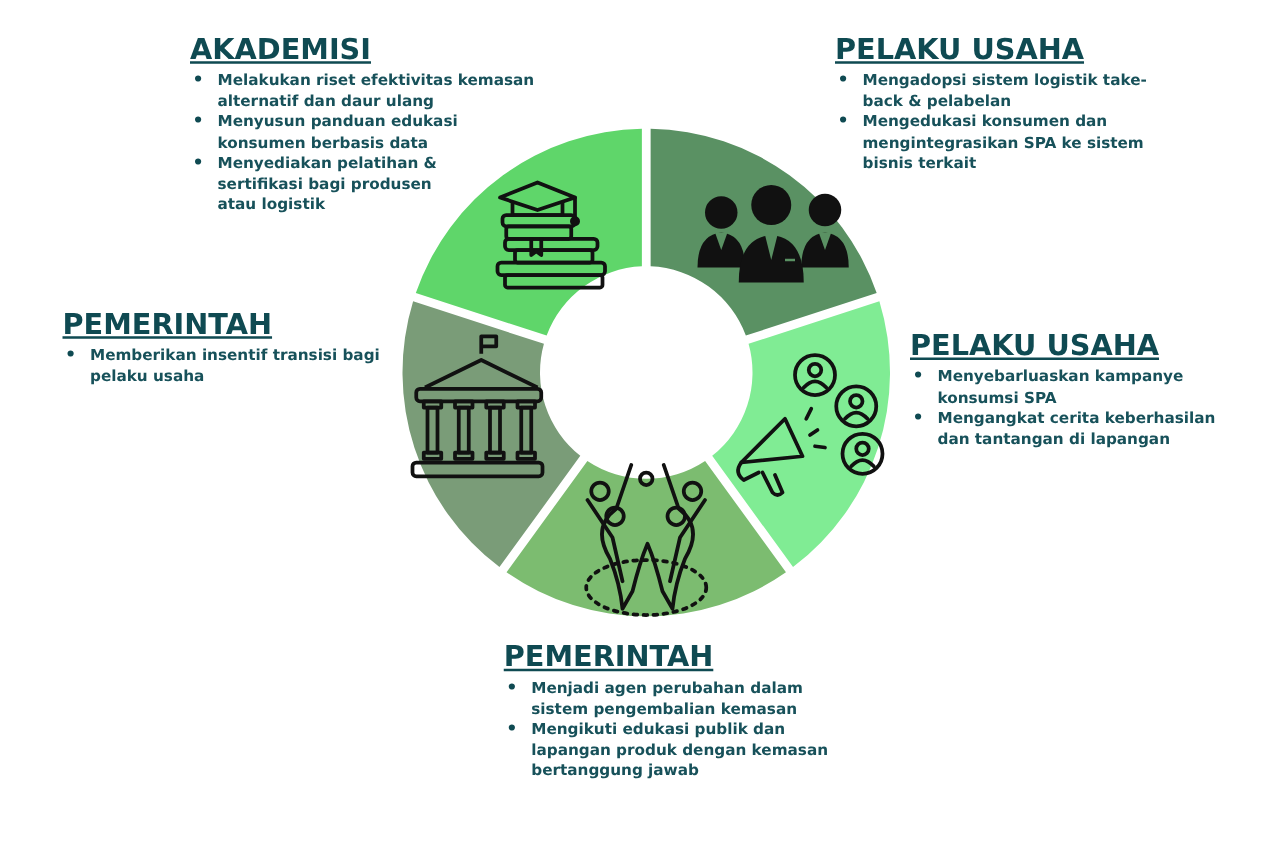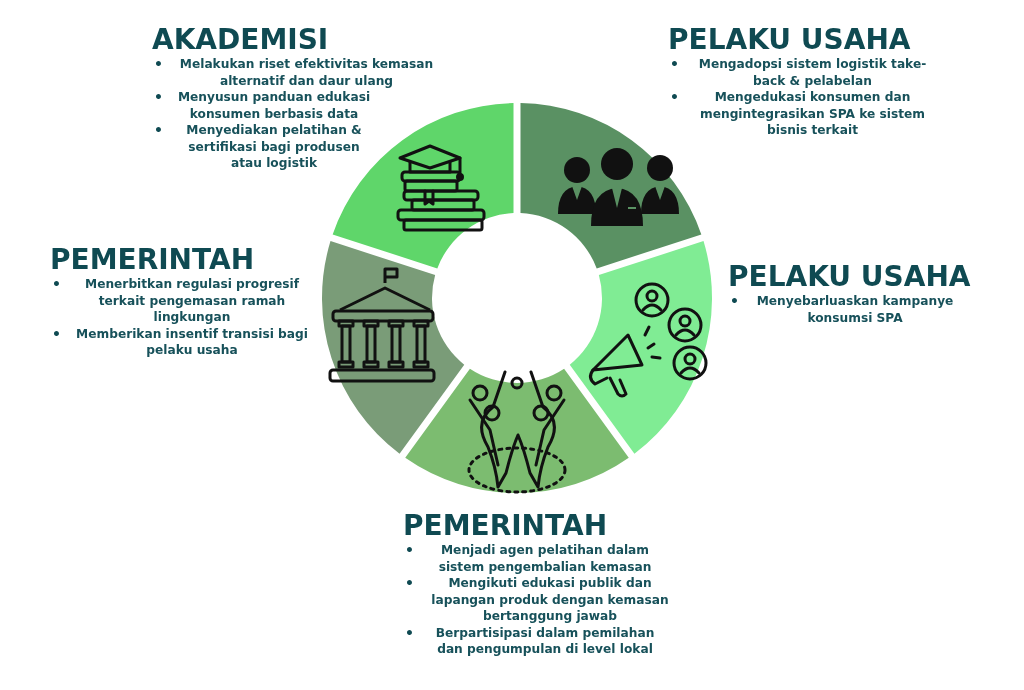--- a/index.html
+++ b/index.html
@@ -1,22 +1,22 @@
 <!DOCTYPE html>
 <html><head>
 <meta charset="utf-8">
 <style>
   html, body { margin: 0; padding: 0; background: #ffffff; }
   body { width: 1024px; height: 690px; position: relative; overflow: hidden;
          font-family: "DejaVu Sans", "Liberation Sans", sans-serif; color: #0f4a52; }
   .ring { position: absolute; left: 0; top: 0; width: 1024px; height: 690px; }
   .block { position: absolute; }
   .block h2 { margin: 0; font-family: "DejaVu Sans", sans-serif; font-weight: bold;
-              font-size: 28px; letter-spacing: 0px; color: #0f4a52; line-height: 28px; }
-  .block ul { margin: 2px 0 0 0; padding: 0 0 0 22px; list-style: none; text-align: center; }
+              font-size: 23px; letter-spacing: 0px; color: #0f4a52; line-height: 28px; text-decoration: underline; }
+  .block ul { margin: 2px 0 0 0; padding: 0 0 0 22px; list-style: none; }
   .block li { position: relative; font-size: 12.2px; font-weight: bold; line-height: 16.5px;
               color: #17515a; }
   .block li::before { content: "\2022"; position: absolute; left: -20px; top: 0; font-size: 14px; color: #0f4a52; }
   #akademisi { left: 152px; top: 26px; width: 300px; }
   #akademisi ul { padding-left: 20px; margin-left: 2px; }
   #pelaku1 { left: 668px; top: 26px; width: 300px; }
   #pemerintah1 { left: 50px; top: 246px; width: 290px; }
   #pelaku2 { left: 728px; top: 263px; width: 290px; }
   #pemerintah2 { left: 403px; top: 512px; width: 290px; }
 </style>
@@ -123,32 +123,31 @@
   <h2>PELAKU USAHA</h2>
   <ul>
     <li style="width:245px">Mengadopsi sistem logistik take-back &amp; pelabelan</li>
     <li style="width:245px">Mengedukasi konsumen dan mengintegrasikan SPA ke sistem bisnis terkait</li>
   </ul>
 </div>
 
 <div class="block" id="pemerintah1">
   <h2>PEMERINTAH</h2>
   <ul>
-    <li style="width:240px">Menerbitkan regulasi progresif terkait pengemasan ramah lingkungan</li>
     <li style="width:240px">Memberikan insentif transisi bagi pelaku usaha</li>
   </ul>
 </div>
 
 <div class="block" id="pelaku2">
   <h2>PELAKU USAHA</h2>
   <ul>
     <li style="width:210px">Menyebarluaskan kampanye konsumsi SPA</li>
+    <li style="width:245px">Mengangkat cerita keberhasilan dan tantangan di lapangan</li>
   </ul>
 </div>
 
 <div class="block" id="pemerintah2">
   <h2>PEMERINTAH</h2>
   <ul>
-    <li style="width:240px">Menjadi agen pelatihan dalam sistem pengembalian kemasan</li>
+    <li style="width:240px">Menjadi agen perubahan dalam sistem pengembalian kemasan</li>
     <li style="width:250px">Mengikuti edukasi publik dan lapangan produk dengan kemasan bertanggung jawab</li>
-    <li style="width:240px">Berpartisipasi dalam pemilahan dan pengumpulan di level lokal</li>
   </ul>
 </div>
 
 </body></html>

